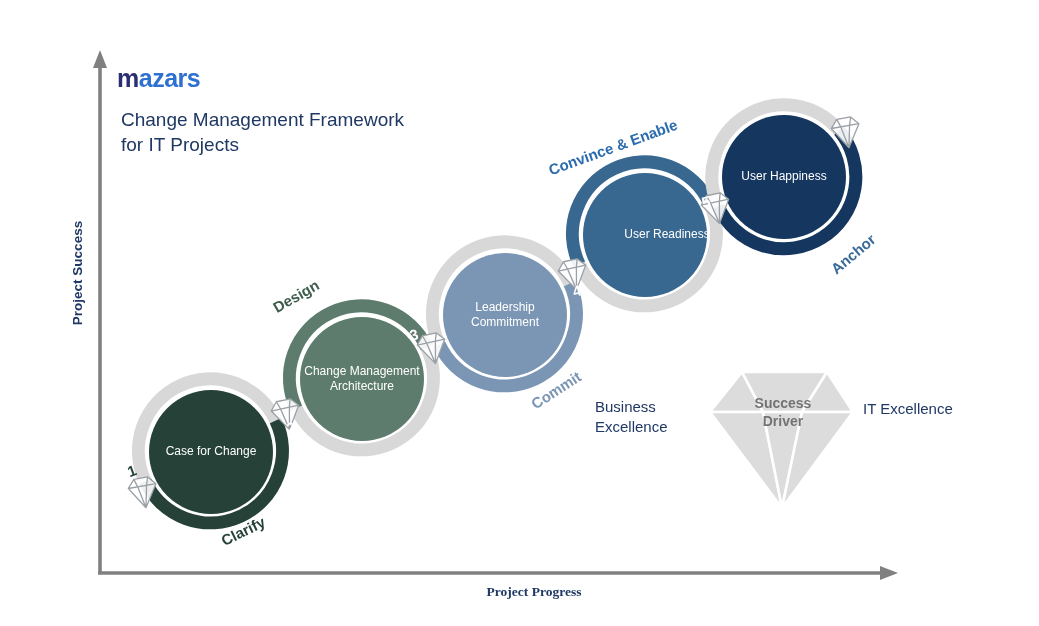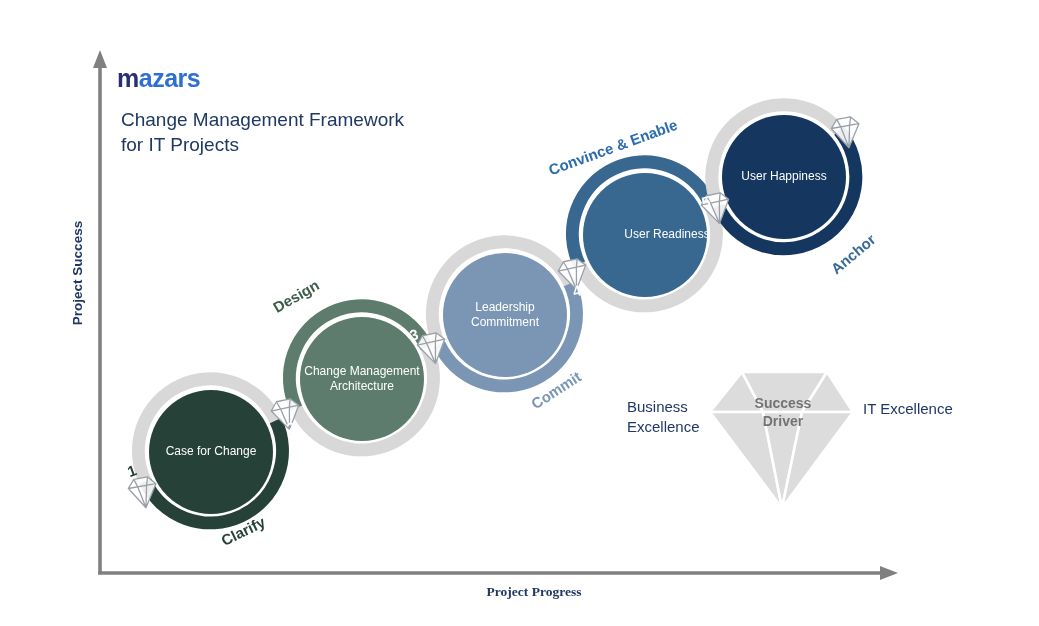--- a/index.html
+++ b/index.html
@@ -118,16 +118,16 @@
   <div class="abs phase-label" style="left: 243px; top: 531px; transform: translate(-50%, -50%) rotate(-26deg); color: rgb(37, 65, 56);">Clarify</div>
   <div class="abs phase-label" style="left: 296px; top: 296px; transform: translate(-50%, -50%) rotate(-30deg); color: rgb(61, 92, 75);">Design</div>
   <div class="abs phase-label" style="left: 556px; top: 390px; transform: translate(-50%, -50%) rotate(-33deg); color: rgb(123, 150, 180);">Commit</div>
   <div class="abs phase-label" style="left: 613px; top: 147px; transform: translate(-50%, -50%) rotate(-20deg); color: rgb(42, 108, 173);">Convince &amp; Enable</div>
   <div class="abs phase-label" style="left: 853px; top: 254px; transform: translate(-50%, -50%) rotate(-40deg); color: rgb(58, 106, 153);">Anchor</div>
 
   <div class="abs sd-title ctr" style="left:783px;top:412px;">
     <div>Success</div>
     <div>Driver</div>
   </div>
-  <div class="abs sd-text" style="left:627px;top:397px;width:96px;">Business Excellence</div>
+  <div class="abs sd-text" style="left:595px;top:397px;width:96px;">Business Excellence</div>
   <div class="abs sd-text" style="left:863px;top:399px;white-space:nowrap;">IT Excellence</div>
 
 </div>
 
 </body></html>

